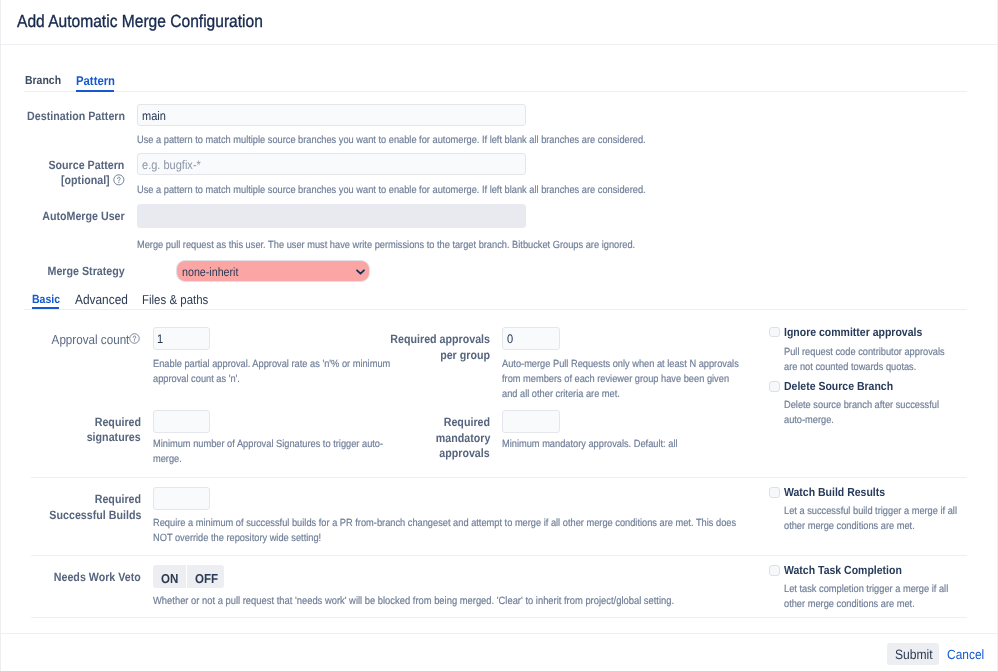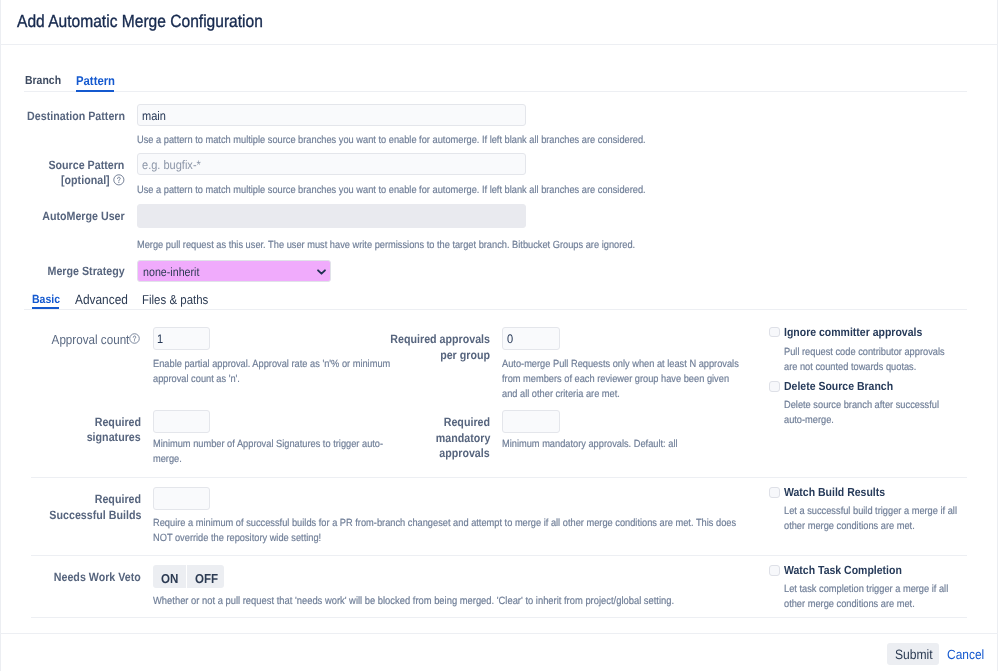--- a/index.html
+++ b/index.html
@@ -36,22 +36,22 @@
   .flw{position:absolute;}
   .finput{position:absolute;border:1px solid #e4e6eb;border-radius:3px;
     background:#f9fafc;font-size:12.4px;color:#243655;
     font-family:"Liberation Sans",sans-serif;outline:none;}
   .ival{position:absolute;left:3.8px;top:4.2px;white-space:nowrap;}
   .ival.ph{color:#8c96a8;}
   .finput.disabled{background:#e9eaef;border-color:#e9eaef;}
   .fhelp{position:absolute;font-size:10.42px;color:#6f7e97;line-height:15px;white-space:nowrap;-webkit-text-stroke:0.18px #6f7e97;}
 
   
-  .fselect{position:absolute;border:1px solid #e1e3e9;border-radius:3px;
-    background:#f0abfc;font-size:12px;color:#2b3a52;}
+  .fselect{position:absolute;border:1px solid #e1e3e9;border-radius:9px;
+    background:#fca5a5;font-size:12px;color:#2b3a52;margin-left:39px;}
   .fselect .txt{position:absolute;left:4.5px;top:4px;}
 
   
   .subtab{position:absolute;line-height:15px;white-space:nowrap;cursor:pointer;top:292px;}
   .hr-subtabs{left:24px;width:943px;top:308.5px;background:#edeff3;}
   .subtabul{position:absolute;height:2px;background:#1459cf;top:307px;z-index:5;}
 
   
   .hr-sec{left:31px;width:936px;background:#edeff3;}
 

